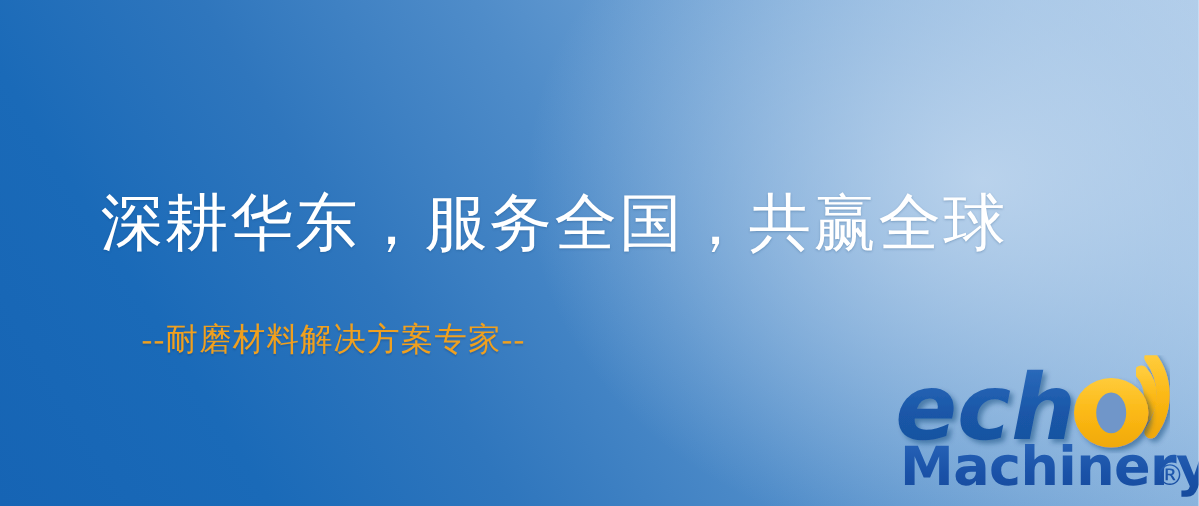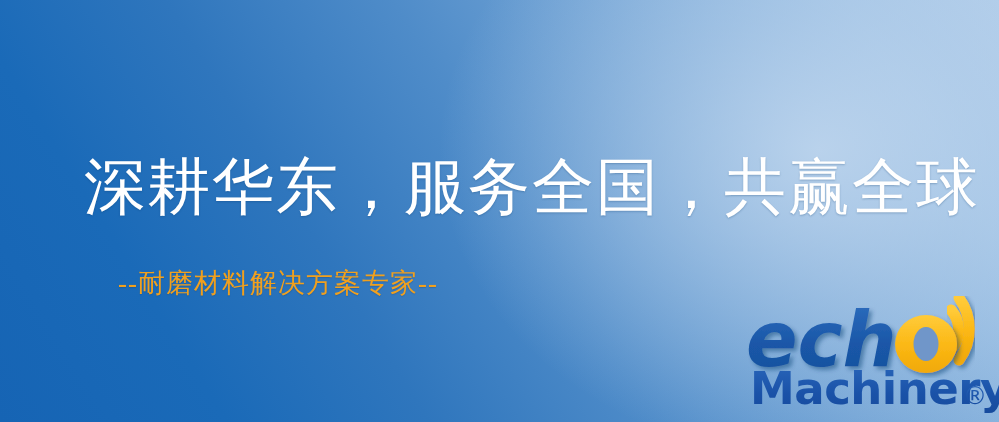--- a/index.html
+++ b/index.html
@@ -41,21 +41,21 @@
         rgba(170,200,230,0.0) 100%);
     pointer-events: none;
   }
 
   
   #headline {
     position: absolute;
     left: 84px;
     top: 150px;
     font-family: "Liberation Serif", "DejaVu Serif", serif;
-    font-size: 62px;
+    font-size: 52px;
     line-height: 74px;
     letter-spacing: 2px;
     color: #ffffff;
     white-space: nowrap;
     text-shadow: 0 1px 2px rgba(12,56,104,0.28);
   }
 
   
   #subtitle {
     position: absolute;

